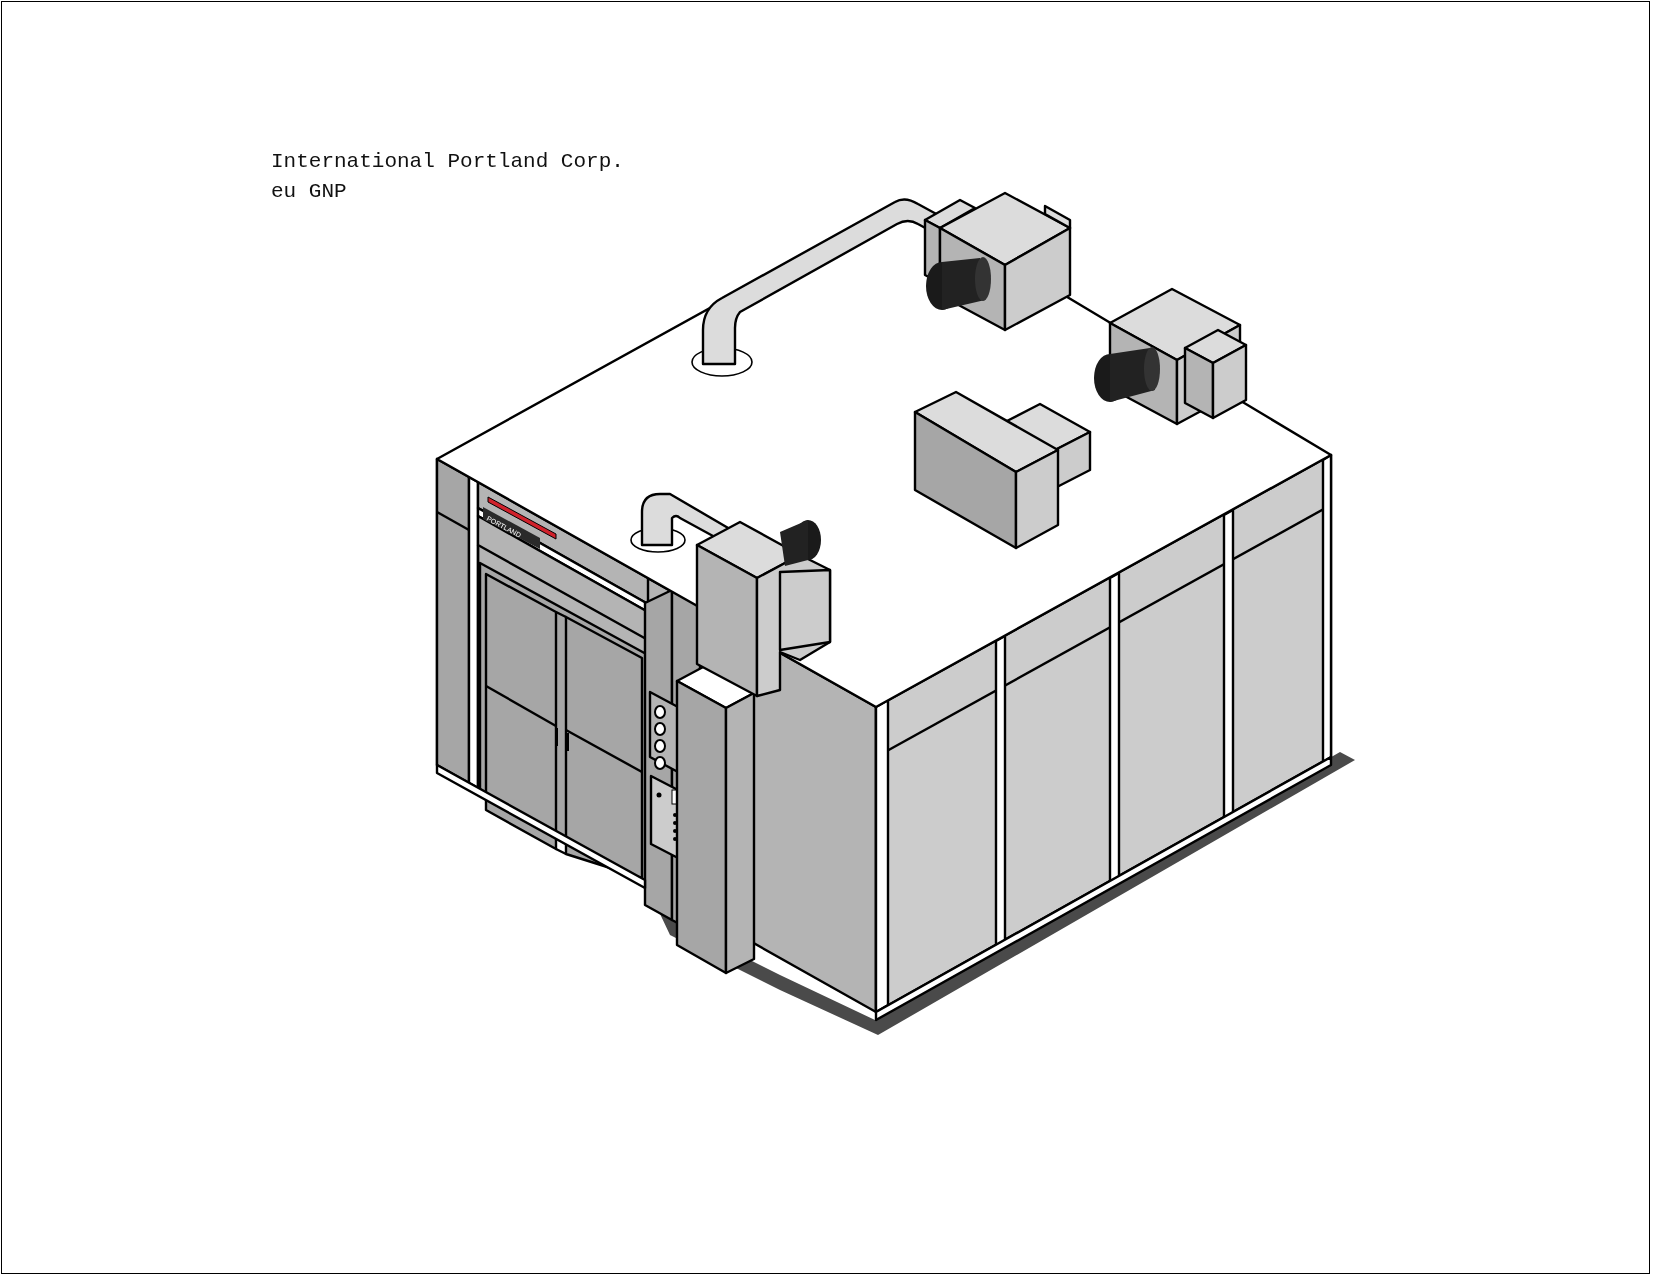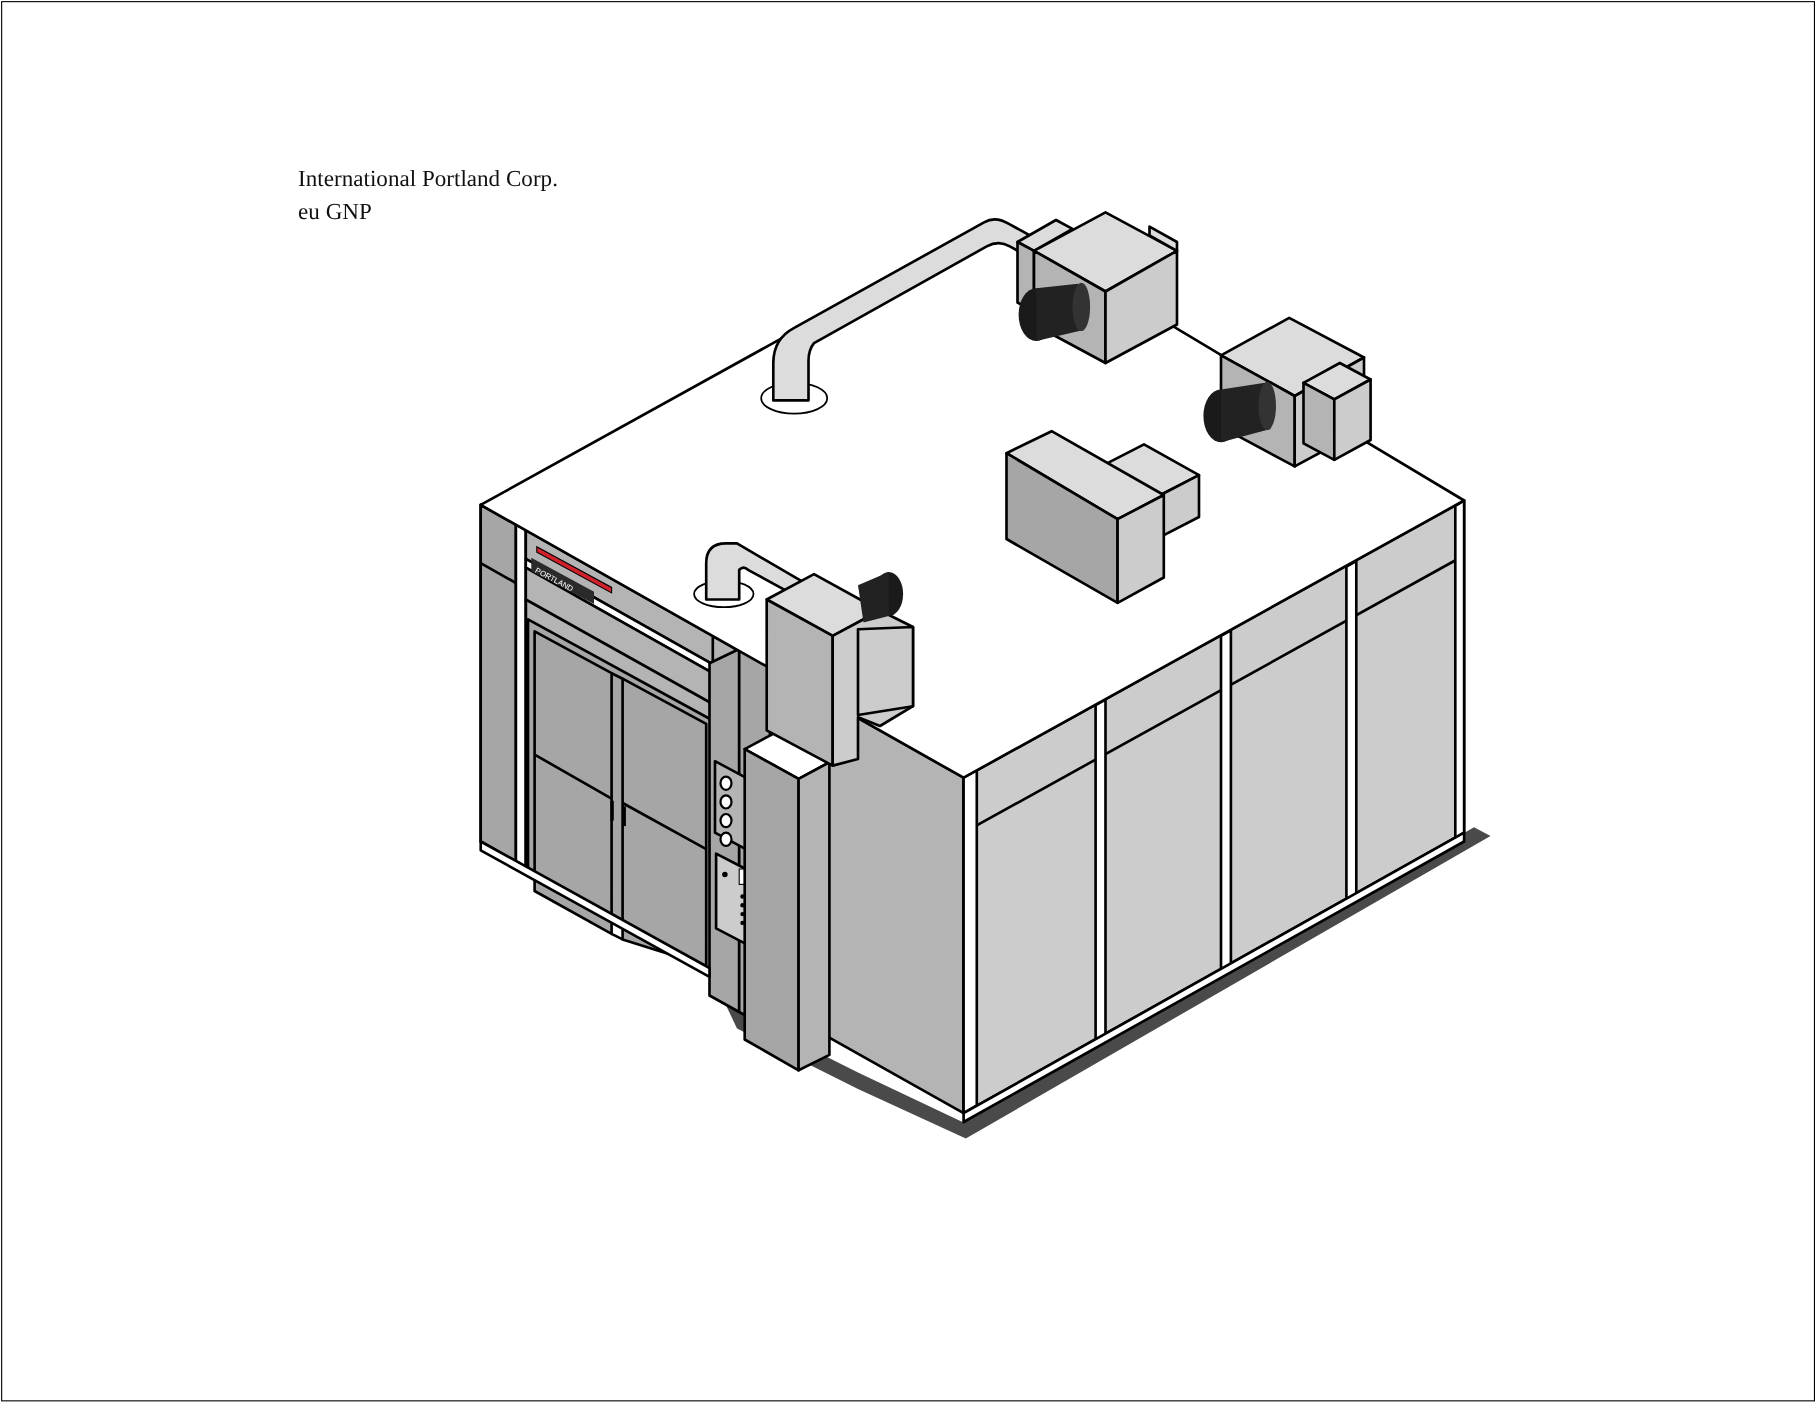--- a/index.html
+++ b/index.html
@@ -3,21 +3,21 @@
 <meta charset="utf-8">
 <style>
   html, body { margin: 0; padding: 0; background: #ffffff; }
   body { width: 1653px; height: 1277px; position: relative; overflow: hidden; }
   .frame {
     position: absolute; left: 1px; top: 1px; width: 1649px; height: 1273px;
     border: 1px solid #000; box-sizing: border-box; background: #fff;
   }
   .caption {
     position: absolute; left: 271px; top: 147px;
-    font-family: Liberation Serif, serif;
+    font-family: Liberation Mono, monospace;
     font-size: 21px; line-height: 30px; color: #111;
   }
   .caption div { white-space: nowrap; }
   svg.illustration { position: absolute; left: 0; top: 0; }
   .ln { stroke: #000; stroke-width: 2.4; stroke-linejoin: round; }
   .thin { stroke: #000; stroke-width: 1.6; }
 </style>
 </head>
 <body>
 

